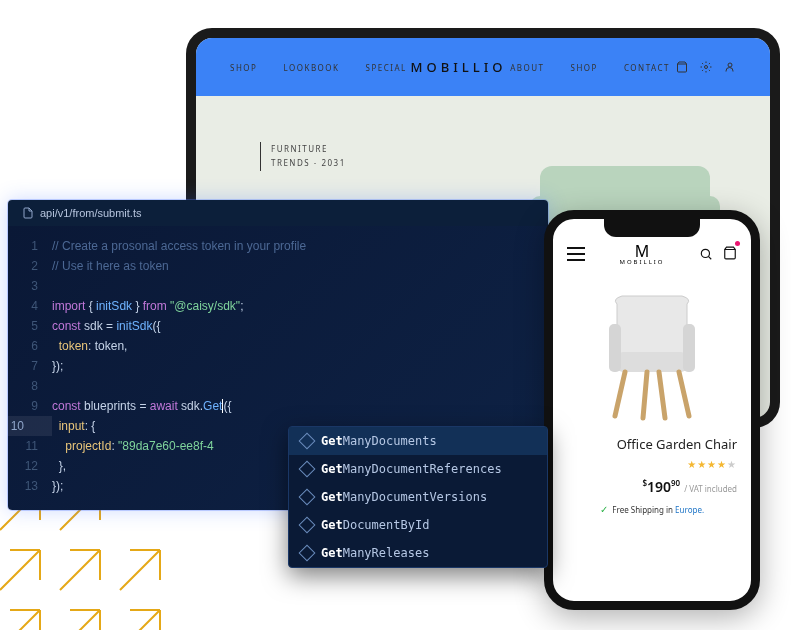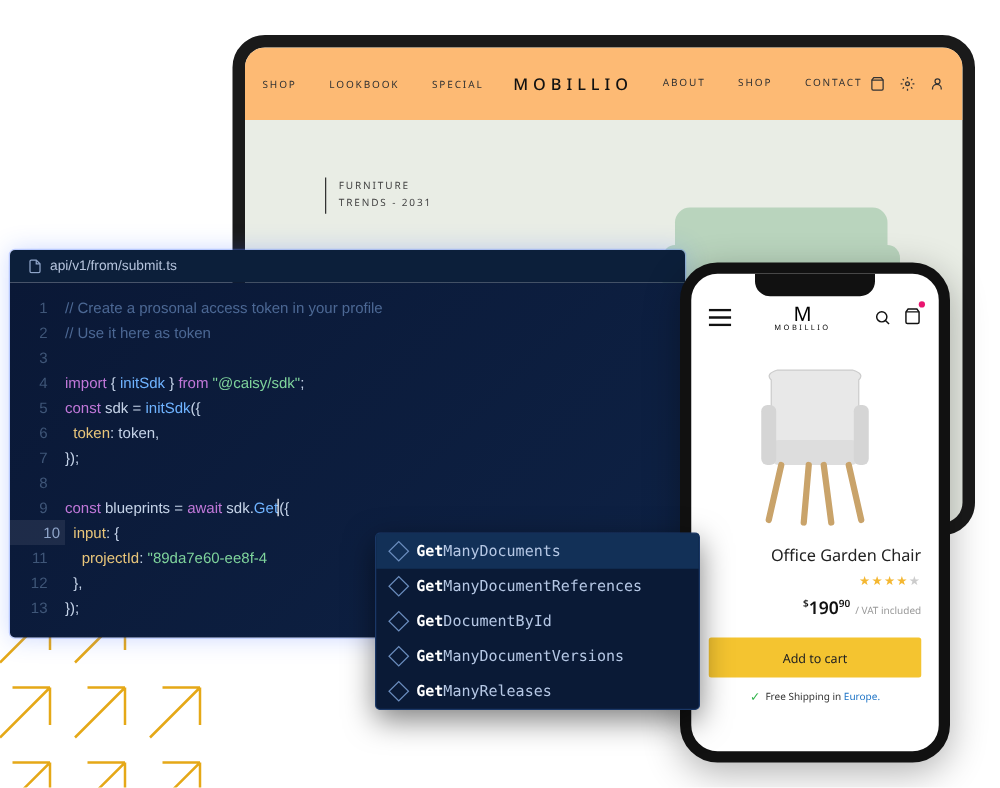--- a/index.html
+++ b/index.html
@@ -2,21 +2,21 @@
 <html><head>
 <meta charset="utf-8">
 <style>
 *{margin:0;padding:0;box-sizing:border-box}
 body{width:800px;height:630px;background:#fff;font-family:system-ui,-apple-系统,sans-serif;position:relative;overflow:hidden}
 
 .arrows{position:absolute;left:-20px;bottom:-40px;z-index:0}
 .arrow{stroke:#e5a817;stroke-width:2;fill:none}
 
 .tablet{position:absolute;right:20px;top:28px;width:594px;height:400px;border:10px solid #1a1a1a;border-radius:26px;background:#e9ede5;z-index:1;overflow:hidden}
-.tablet-header{display:flex;align-items:center;justify-content:space-between;padding:20px 14px;background:#fdba74}
+.tablet-header{display:flex;align-items:center;justify-content:space-between;padding:20px 34px;background:#3b82f6}
 .t-nav{display:flex;gap:26px;font-size:8px;letter-spacing:1.5px;color:#333}
 .t-brand{font-size:13px;letter-spacing:4px;font-weight:500;color:#111}
 .t-icons{display:flex;gap:12px;color:#333}
 .hero{position:relative;padding:46px 0 0 64px}
 .hero-tag{border-left:1.5px solid #333;padding-left:10px;font-size:8px;letter-spacing:1.5px;line-height:1.8;color:#444}
 .hero-title{margin-top:22px;font-size:26px;letter-spacing:7px;color:#222;font-weight:400}
 .chair1{position:absolute;right:10px;top:40px;width:280px;height:220px}
 
 .phone{position:absolute;right:40px;top:210px;width:216px;height:400px;background:#fff;border:9px solid #111;border-radius:30px;z-index:3;overflow:hidden;box-shadow:0 8px 30px rgba(0,0,0,.3)}
 .notch{position:absolute;top:0;left:50%;transform:translateX(-50%);width:96px;height:18px;background:#111;border-radius:0 0 12px 12px;z-index:5}
@@ -38,31 +38,31 @@
 .p-vat{font-size:8px;color:#999;margin-left:4px;font-weight:400}
 .p-btn{margin:8px 14px;background:#f4c430;text-align:center;padding:9px;font-size:10px;border-radius:2px;color:#222}
 .p-ship{font-size:8px;text-align:center;color:#333;display:flex;align-items:center;justify-content:center;gap:4px}
 .p-ship .checkmark{color:#2fb34a;font-size:10px}
 .p-ship a{color:#2176c7;}
 
 .editor{position:absolute;left:8px;top:200px;width:540px;z-index:2;border-radius:4px;box-shadow:0 0 0 1px rgba(80,120,255,.3),0 0 20px rgba(50,100,255,.25);font-family:Liberation Sans, sans-serif}
 .ed-tab{background:#0c1f3a;padding:7px 14px;font-size:11px;color:#b6c4dd;display:flex;align-items:center;gap:6px;border-radius:4px 4px 0 0}
 .ed-body{background:linear-gradient(135deg,#0a1836,#0e2245);padding:10px 0 14px;display:flex;font-size:12px;line-height:20px;border-radius:0 0 4px 4px}
 .gutter{width:44px;text-align:right;padding-right:14px;color:#3f5678;user-select:none}
-.gutter .hl{background:rgba(255,255,255,.08);color:#8fa5c9;margin-right:-14px;padding-right:4px;display:block}
+.gutter .hl{background:rgba(255,255,255,.08);color:#8fa5c9;margin-right:-14px;padding-right:28px;display:block}
 .code{flex:1;color:#c5d3e8;white-space:pre;padding-right:20px;overflow:hidden}
 .cm{color:#4c6894}
 .kw{color:#c178d9}
 .fn{color:#6fb3ff}
 .str{color:#7fd49c}
 .prop{color:#e8c57a}
 .cursor{border-right:1px solid #fff;animation:bl 1s step-end infinite}
 @keyframes bl{50%{border-color:transparent}}
 
-.ac{position:absolute;left:300px;top:426px;width:260px;background:#0a1a36;border:1px solid #1a3766;border-radius:4px;z-index:4;box-shadow:0 8px 24px rgba(0,0,0,.5);font-family:ui-monospace,Menlo,Consolas,monospace;font-size:12px}
+.ac{position:absolute;left:288px;top:426px;width:260px;background:#0a1a36;border:1px solid #1a3766;border-radius:4px;z-index:4;box-shadow:0 8px 24px rgba(0,0,0,.5);font-family:ui-monospace,Menlo,Consolas,monospace;font-size:12px}
 .ac-item{padding:7px 12px;color:#b5c7e4;display:flex;align-items:center;gap:8px}
 .ac-item:first-child{background:#123057}
 .ac-ico{width:12px;height:12px;border:1.2px solid #6a8cbd;transform:rotate(45deg);flex-shrink:0}
 .ac-item b{color:#fff;font-weight:600}
 </style>
 </head>
 <body>
 
 <svg class="arrows" width="260" height="260" viewBox="0 0 260 260">
   <g class="arrow">
@@ -78,21 +78,21 @@
 </svg>
 
 <div class="tablet">
   <div class="tablet-header">
     <div class="t-nav">
       <span>SHOP</span>
       <span>LOOKBOOK</span>
       <span>SPECIAL</span>
     </div>
     <div class="t-brand">MOBILLIO</div>
-    <div style="display:flex;gap:6px">
+    <div style="display:flex;align-items:center;gap:6px">
       <div class="t-nav">
         <span>ABOUT</span>
         <span>SHOP</span>
         <span>CONTACT</span>
       </div>
       <div class="t-icons">
         <svg width="12" height="12" viewBox="0 0 24 24" fill="none" stroke="currentColor" stroke-width="2">
             <path d="M6 2L3 6v14a2 2 0 002 2h14a2 2 0 002-2V6l-3-4z"></path>
             <line x1="3" y1="6" x2="21" y2="6"></line>
           </svg>
@@ -169,25 +169,25 @@
   <div class="ac-item">
       <span class="ac-ico"></span>
       <span><b>Get</b><span>ManyDocuments</span></span>
     </div>
   <div class="ac-item">
       <span class="ac-ico"></span>
       <span><b>Get</b><span>ManyDocumentReferences</span></span>
     </div>
   <div class="ac-item">
       <span class="ac-ico"></span>
+      <span><b>Get</b><span>ManyDocumentVersions</span></span>
+    </div>
+  <div class="ac-item">
+      <span class="ac-ico"></span>
       <span><b>Get</b><span>DocumentById</span></span>
-    </div>
-  <div class="ac-item">
-      <span class="ac-ico"></span>
-      <span><b>Get</b><span>ManyDocumentVersions</span></span>
     </div>
   <div class="ac-item">
       <span class="ac-ico"></span>
       <span><b>Get</b><span>ManyReleases</span></span>
     </div>
 </div>
 
 <div class="phone">
   <div class="notch"></div>
   <div class="p-header">
@@ -225,18 +225,17 @@
       </svg>
     </div>
   </div>
   <div class="p-info">
     <div class="p-name">Office Garden Chair</div>
     <div class="stars">★★★★<span class="grey">★</span></div>
     <div class="p-price">
       <sup>$</sup><span>190</span><sup>90</sup><span class="p-vat">/ VAT included</span>
     </div>
   </div>
-  <div class="p-btn">Add to cart</div>
   <div class="p-ship">
     <span class="checkmark">✓</span>
     <span><span>Free Shipping in </span><a>Europe.</a></span>
   </div>
 </div>
 
 </body></html>

